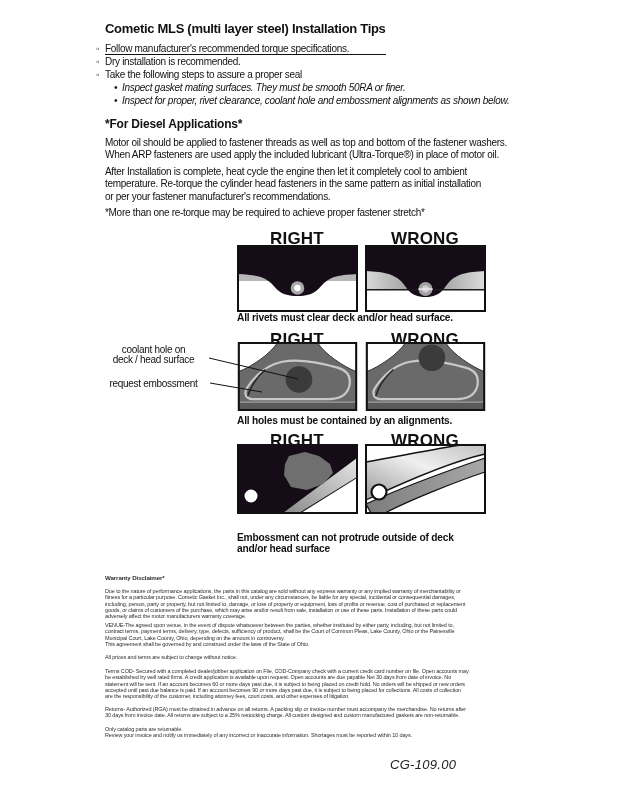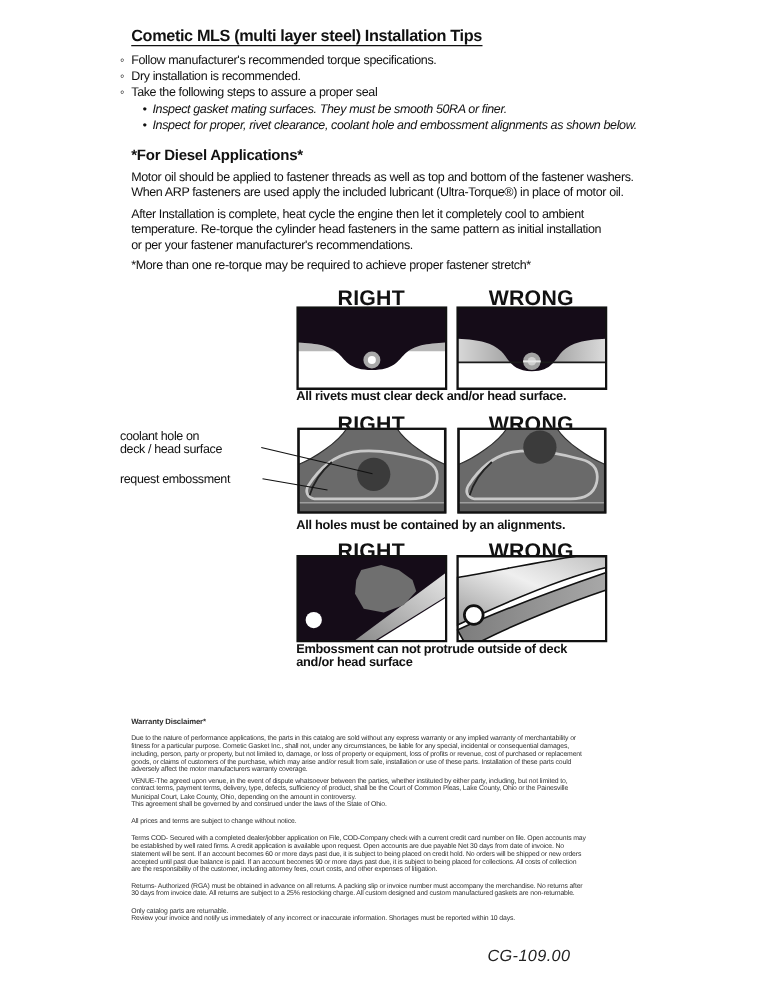--- a/index.html
+++ b/index.html
@@ -3,32 +3,32 @@
 <meta charset="utf-8">
 <style>
   html,body{margin:0;padding:0;background:#ffffff;}
   .page{
     position:relative;width:618px;height:800px;background:#ffffff;overflow:hidden;
     font-family:"Liberation Sans","DejaVu Sans",sans-serif;color:#111;
   }
   .abs{position:absolute;}
   .page-title{
     left:105px;top:21px;font-size:13px;font-weight:bold;letter-spacing:-0.3px;
-    border-bottom:1.6px solid #111;padding-bottom:0;display:inline-block;white-space:nowrap;
+    border-bottom:1.6px solid #111;padding-bottom:18px;display:inline-block;white-space:nowrap;
   }
   .tip-row{left:96px;font-size:10px;letter-spacing:-0.3px;white-space:nowrap;}
   .tip-row .marker{display:inline-block;width:9px;}
   .tip-row.sub{left:114px;font-style:italic;}
   .tip-row.sub .marker{width:8px;}
   .diesel-heading{left:105px;top:117px;font-size:12px;font-weight:bold;letter-spacing:-0.2px;}
   .body-par{left:105px;width:480px;font-size:10px;line-height:12.4px;letter-spacing:-0.3px;white-space:pre-line;}
   .rw-label{width:120px;text-align:center;font-size:17px;font-weight:600;letter-spacing:0.2px;}
   .diag{position:absolute;width:121px;}
   .caption{left:237px;font-size:10.2px;font-weight:600;letter-spacing:-0.2px;white-space:pre-line;line-height:10.6px;}
-  .side-label{width:115px;text-align:left;font-size:10px;letter-spacing:-0.3px;line-height:9.6px;white-space:pre-line;}
+  .side-label{width:115px;text-align:center;font-size:10px;letter-spacing:-0.3px;line-height:9.6px;white-space:pre-line;}
   .leader{position:absolute;pointer-events:none;z-index:5;}
   .legal{left:105px;width:432px;font-size:5.5px;line-height:6.35px;letter-spacing:-0.12px;color:#2e2e2e;white-space:pre-line;}
   .legal-title{font-weight:bold;font-size:6.2px;}
   .page-number{left:390px;top:757px;font-size:13px;letter-spacing:0.3px;color:#222;font-style:italic;}
 </style>
 </head>
 <body>
 
 <div class="page">
 
@@ -165,21 +165,21 @@
           <stop offset="1" stop-color="#a8a8a8"></stop>
         </linearGradient>
     </defs>
     <rect width="121" height="70" fill="#ffffff"></rect>
     <path d="M1,18 C35,12 75,4 96,1 L120,1 V10 C85,18 35,40 1,56 Z" fill="url(#g3w)" stroke="#111" stroke-width="1.3"></path>
     <path d="M1,60 C40,42 85,26 120,14 V28 C90,38 45,56 20,69 L6,69 Z" fill="url(#g3w2)" stroke="#111" stroke-width="1.3"></path>
     <circle cx="14" cy="48" r="7.5" fill="#ffffff" stroke="#111" stroke-width="2.2"></circle>
     <rect x="1" y="1" width="119" height="68" fill="none" stroke="#111" stroke-width="2"></rect>
   </svg>
 
-  <div class="abs caption" style="top:515px;">Embossment can not protrude outside of deck
+  <div class="abs caption" style="top:533px;">Embossment can not protrude outside of deck
 and/or head surface</div>
 
   <div class="abs legal legal-title" style="top:575px;">Warranty Disclaimer*</div>
   <div class="abs legal" style="top:588px;">Due to the nature of performance applications, the parts in this catalog are sold without any express warranty or any implied warranty of merchantability or
 fitness for a particular purpose.  Cometic Gasket Inc., shall not, under any circumstances, be liable for any special, incidental or consequential damages,
 including, person, party or property, but not limited to, damage, or loss of property or equipment, loss of profits or revenue, cost of purchased or replacement
 goods, or claims of customers of the purchase, which may arise and/or result from sale, installation or use of these parts.  Installation of these parts could
 adversely affect the motor manufacturers warranty coverage.</div>
   <div class="abs legal" style="top:622px;">VENUE-The agreed upon venue, in the event of dispute whatsoever between the parties, whether instituted by either party, including, but not limited to,
 contract terms, payment terms, delivery, type, defects, sufficiency of product, shall be the Court of Common Pleas, Lake County, Ohio or the Painesville

